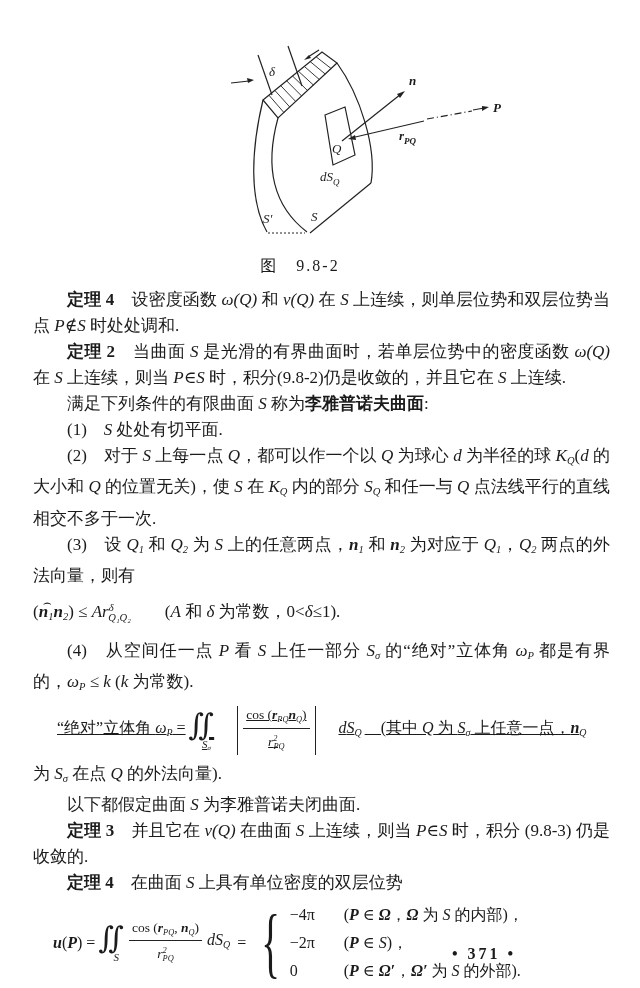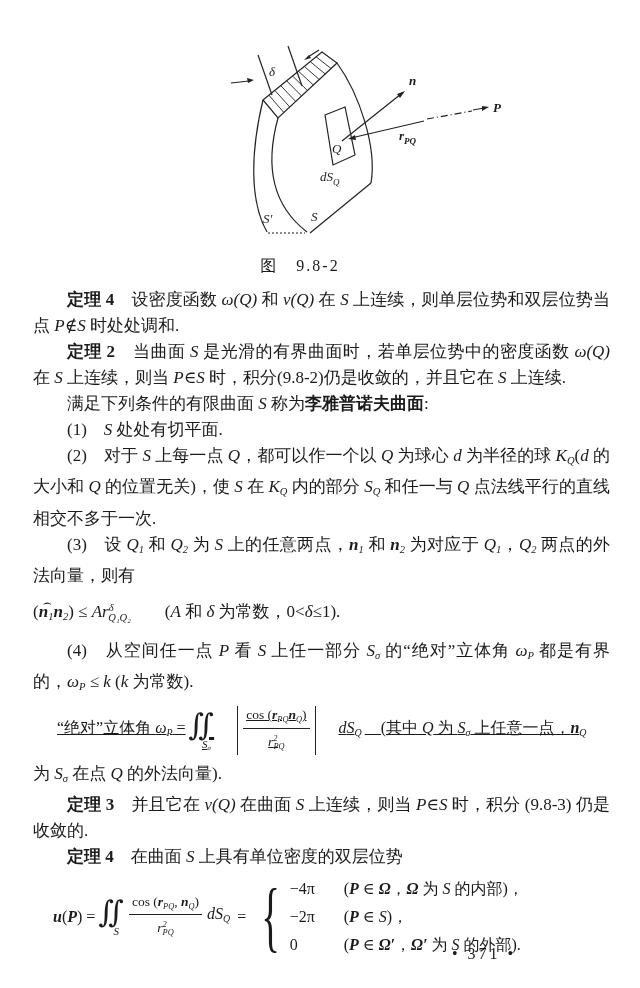--- a/index.html
+++ b/index.html
@@ -41,21 +41,21 @@
   .frac{display:inline-flex;flex-direction:column;align-items:center;font-size:13.5px;line-height:17px;margin:0 2px;}
   .frac .num{border-bottom:1.2px solid #222;padding:0 3px;}
   .frac .den{padding-top:1px;}
   .ds-part{margin:0 3px;}
   .eq-part{margin:0 4px;}
   .brace{font-size:78px;font-weight:300;line-height:84px;transform:scaleX(0.5);display:inline-block;margin:0 0 0 2px;}
   .cases{display:inline-flex;flex-direction:column;}
   .case-row{display:flex;line-height:28px;}
   .case-val{width:54px;}
   
-  .page-num{position:absolute;left:452px;top:945px;font-size:16px;font-weight:normal;letter-spacing:3px;}
+  .page-num{position:absolute;left:452px;top:945px;font-size:16px;font-weight:bold;letter-spacing:3px;}
 </style>
 </head>
 <body>
 
 <div class="page">
 
   <div class="figure-wrap">
     <svg width="345" height="218" viewBox="0 0 345 218">
       <g stroke="#222" stroke-width="1.2" fill="none">
 
@@ -138,20 +138,21 @@
         <span class="frac">
           <span class="num"><span>cos (</span><span class="seg-bi">r</span><span class="seg-sub">PQ</span><span class="seg-bi">n</span><span class="seg-sub">Q</span><span>)</span></span>
           <span class="den"><span class="seg-i">r</span><span class="seg-sup">2</span><span class="seg-subshift">PQ</span></span>
         </span>
       </span>
       <span class="ds-part"><span class="seg-i">d</span><span class="seg-i">S</span><span class="seg-sub">Q</span></span>
       <span><span>　(其中 </span><span class="seg-i">Q</span><span> 为 </span><span class="seg-i">S</span><span class="seg-sub">σ</span><span> 上任意一点，</span><span class="seg-bi">n</span><span class="seg-sub">Q</span></span>
     </div>
 
     <p class="body-p"><span>为 </span><span class="seg-i">S</span><span class="seg-sub">σ</span><span> 在点 </span><span class="seg-i">Q</span><span> 的外法向量).</span></p>
+    <p class="body-p indent"><span>以下都假定曲面 </span><span class="seg-i">S</span><span> 为李雅普诺夫闭曲面.</span></p>
     <p class="body-p indent"><span class="seg-b">定理 3</span><span>　并且它在 </span><span class="seg-i">ν(Q)</span><span> 在曲面 </span><span class="seg-i">S</span><span> 上连续，则当 </span><span class="seg-i">P∈S</span><span> 时，积分 (9.8-3) 仍是收敛的.</span></p>
     <p class="body-p indent"><span class="seg-b">定理 4</span><span>　在曲面 </span><span class="seg-i">S</span><span> 上具有单位密度的双层位势</span></p>
 
     <div class="formula-row upot">
       <span><span class="seg-bi">u</span><span>(</span><span class="seg-bi">P</span><span>) = </span></span>
       <span class="iint-wrap">
         <span class="iint-big">∬</span>
         <span class="iint-sub"><span class="seg-i">S</span></span>
       </span>
       <span class="frac">

